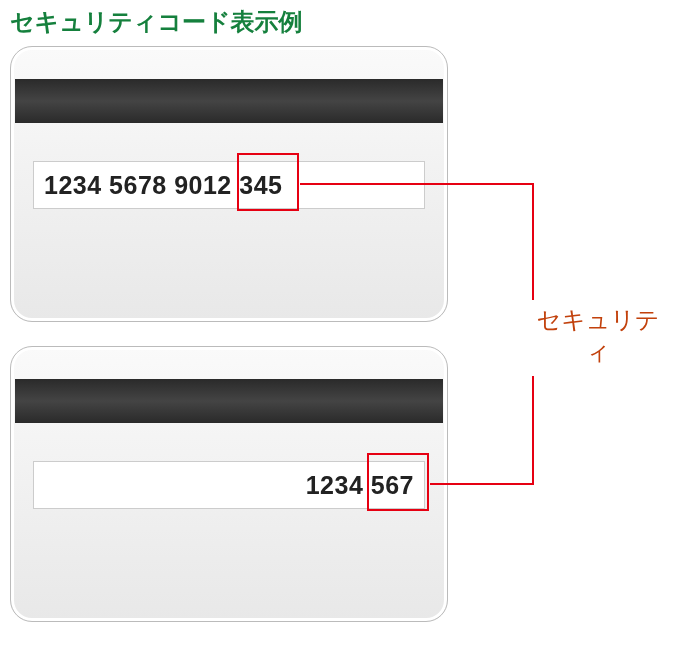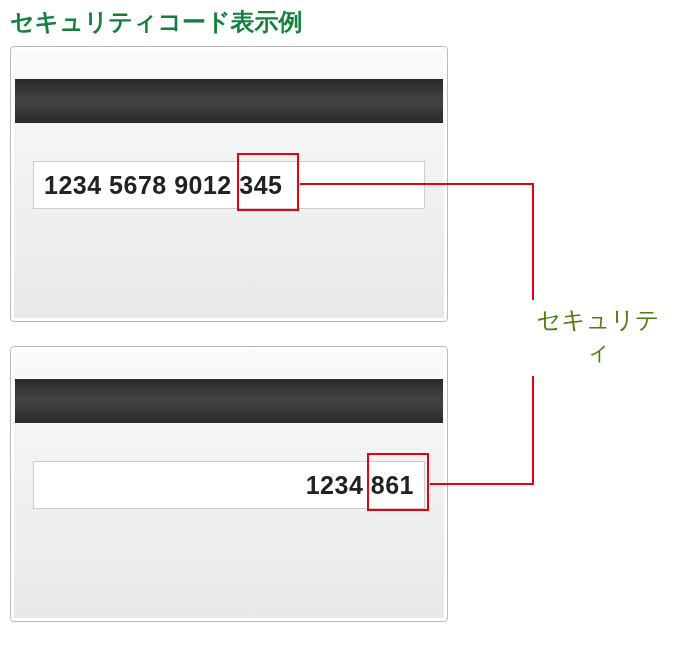--- a/index.html
+++ b/index.html
@@ -15,21 +15,21 @@
       font-size: 24px;
       font-weight: bold;
       padding: 6px 10px 0 10px;
     }
     .cards-area { position: absolute; left: 10px; top: 46px; }
     .card {
       width: 438px;
       height: 276px;
       background: linear-gradient(to bottom, #fafafa 0%, #f0f0f0 55%, #e8e8e8 100%);
       border: 1px solid #bbb;
-      border-radius: 4px;
+      border-radius: 22px;
       position: relative;
       margin-bottom: 24px;
       box-shadow: inset 0 0 0 3px #fff;
     }
     .magstripe {
       position: absolute;
       left: 4px; right: 4px;
       top: 32px;
       height: 44px;
       background: linear-gradient(to bottom, #2a2a2a, #444, #2a2a2a);
@@ -55,21 +55,21 @@
       white-space: nowrap;
     }
     .num-group { display: inline; }
     .hlbox {
       position: absolute;
       border: 2px solid #e60012;
       pointer-events: none;
     }
     .callout-label {
       position: absolute;
-      color: #4d7c0f;
+      color: #c2410c;
       font-size: 24px;
       font-weight: 500;
       text-align: center;
       line-height: 1.35;
       left: 528px;
       top: 304px;
       width: 140px;
     }
     svg.connector {
       position: absolute;
@@ -91,21 +91,21 @@
         <span class="num-group">1234</span>&nbsp;<span class="num-group">5678</span>&nbsp;<span class="num-group">9012</span>&nbsp;<span class="num-group">345</span>
       </span>
     </div>
     <div class="hlbox" style="left:226px; top:106px; width:62px; height:58px;"></div>
   </div>
 
   <div class="card card2">
     <div class="magstripe"></div>
     <div class="sigpanel">
       <span class="numbers">
-        <span class="num-group">1234</span>&nbsp;<span class="num-group">861</span>
+        <span class="num-group">1234</span>&nbsp;<span class="num-group">567</span>
       </span>
     </div>
     <div class="hlbox" style="left:356px; top:106px; width:62px; height:58px;"></div>
   </div>
 
 </div>
 
 <svg class="connector" width="681" height="647">
   <path d="M 300 184 L 533 184 L 533 300" fill="none" stroke="#e60012" stroke-width="2"></path>
   <path d="M 430 484 L 533 484 L 533 376" fill="none" stroke="#e60012" stroke-width="2"></path>

